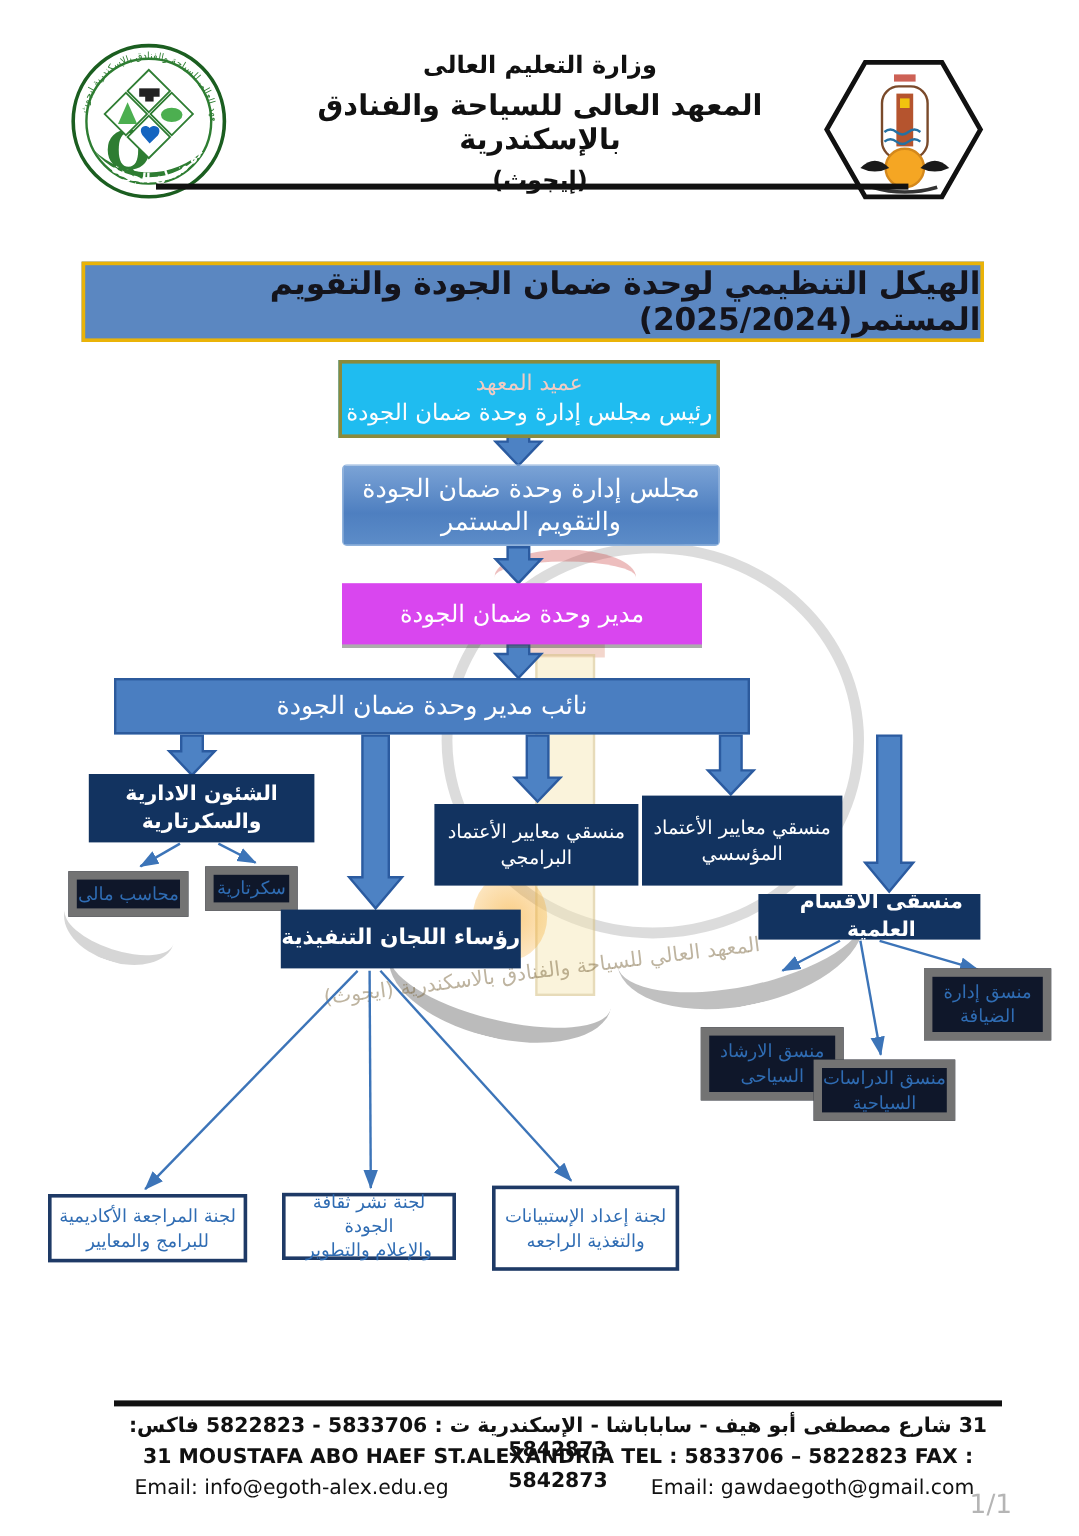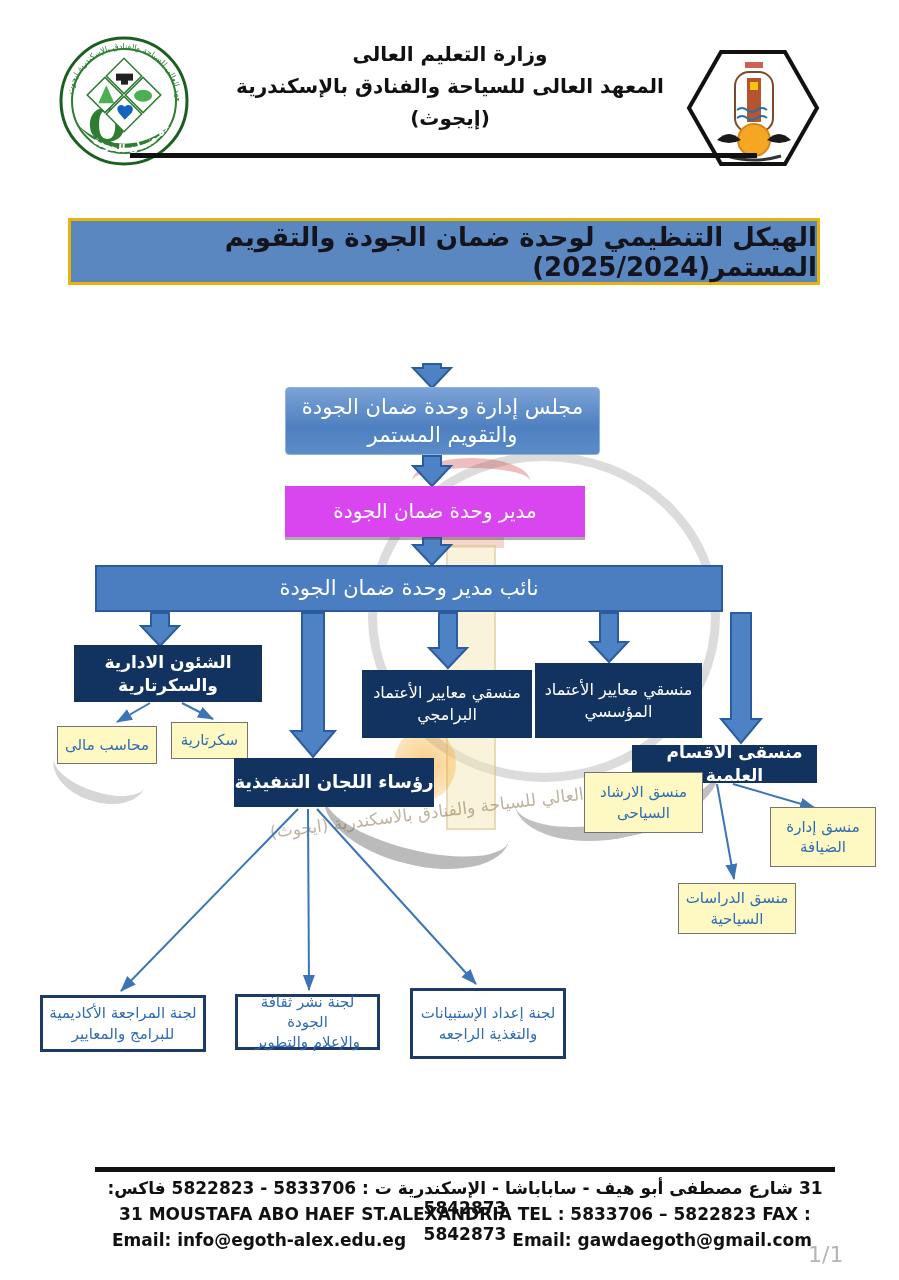--- a/index.html
+++ b/index.html
@@ -8,21 +8,21 @@
     position:relative; width:899px; height:1280px; margin:0 auto;
     background:#ffffff; overflow:hidden;
     font-family:"DejaVu Sans", sans-serif;
   }
   
   .hdr-center {
     position:absolute; left:220px; top:42px; width:460px;
     text-align:center; direction:rtl; color:#111;
   }
   .hdr-line1 { font-size:20px; font-weight:bold; }
-  .hdr-line2 { font-size:20px; font-weight:bold; margin-top:8px; }
+  .hdr-line2 { font-size:24px; font-weight:bold; margin-top:8px; }
   .hdr-line3 { font-size:20px; font-weight:bold; margin-top:8px; }
   .hdr-rule { position:absolute; left:130px; top:153px; width:627px; height:5px; background:#111; }
   .logo-left  { position:absolute; left:58px;  top:33px; }
   .logo-right { position:absolute; left:683px; top:48px; }
 
   
   .watermark { position:absolute; inset:0; pointer-events:none; }
   .wm-circle { position:absolute; left:368px; top:452px; width:352px; height:330px;
                border:9px solid rgba(140,140,140,.30); border-radius:50%; }
   .wm-tower  { position:absolute; left:446px; top:545px; width:50px; height:285px;
@@ -63,51 +63,51 @@
             background:#1fbcf0; border:3px solid #8a8a3c; }
   .dean .l1 { color:#f2cbc2; font-size:18px; }
   .dean .l2 { color:#fdfdfd; font-size:19px; }
   .board  { left:285px; top:387px; width:315px; height:68px;
             background:linear-gradient(180deg,#7ba3d6 0%,#4e7fc0 60%,#5c8cc8 100%);
             border:1px solid #8fb2dc; border-radius:4px;
             color:#fff; font-size:21px; }
   .director { left:285px; top:486px; width:300px; height:51px;
             background:#d946ef; color:#fff; font-size:20px;
             box-shadow:0 3px 0 rgba(70,70,70,.45); }
-  .deputy { left:95px; top:565px; width:628px; height:47px;
+  .deputy { left:95px; top:565px; width:530px; height:47px;
             background:#4a7ec1; border:2px solid #2c5a9c;
             color:#fff; font-size:21px; }
   .navybox { background:#123360; color:#fff; }
   .admin  { left:74px; top:645px; width:188px; height:57px; font-size:17px; font-weight:bold; }
   .progc  { left:362px; top:670px; width:170px; height:68px; font-size:16px; }
   .instc  { left:535px; top:663px; width:167px; height:75px; font-size:16px; }
   .execb  { left:234px; top:758px; width:200px; height:49px; font-size:18px; font-weight:bold; }
   .deptb  { left:632px; top:745px; width:185px; height:38px; font-size:17px; font-weight:bold;padding-left:20px; }
-  .whitebox { background:#fef9c3; border:1px solid #737373; color:#2f6cb3;text-align:right; }
+  .whitebox { background:#0f172a; border:7px solid #737373; color:#2f6cb3;text-align:right; }
   .acct   { left:57px;  top:726px; width:100px; height:38px; font-size:15px; }
   .secr   { left:171px; top:722px; width:77px;  height:37px; font-size:15px; }
-  .guide  { left:584px; top:772px; width:119px; height:61px; font-size:15px; }
+  .guide  { left:584px; top:856px; width:119px; height:61px; font-size:15px; }
   .hosp   { left:770px; top:807px; width:106px; height:60px; font-size:15px; }
   .studies{ left:678px; top:883px; width:118px; height:51px; font-size:15px; }
   .cmte   { background:#fff; border:3px solid #1e3a66; color:#2f6cb3; font-size:15px; }
   .cmte1  { left:40px;  top:995px; width:166px; height:57px; }
   .cmte2  { left:235px; top:994px; width:145px; height:56px; }
   .cmte3  { left:410px; top:988px; width:156px; height:71px; }
 
   .connectors { position:absolute; left:0; top:0; pointer-events:none; }
 
   
   .ftr-rule { position:absolute; left:95px; top:1167px; width:740px; height:5px; background:#111; }
   .ftr-ar { position:absolute; left:95px; top:1178px; width:740px; direction:rtl;
             text-align:center; font-size:17px; font-weight:bold; color:#111; }
   .ftr-en { position:absolute; left:95px; top:1204px; width:740px;
             text-align:center; font-size:17px; font-weight:bold; color:#111; }
   .ftr-emails { position:absolute; left:112px; top:1230px; width:700px;
             display:flex; justify-content:space-between;
-            font-size:17px; font-weight:bold; color:#111; }
+            font-size:17px; font-weight:normal; color:#111; }
   .page-num { position:absolute; left:808px; top:1242px; font-size:22px; color:#b5b5b5; }
 </style>
 </head>
 <body>
 
 <div class="page">
 
   <div class="watermark">
     <div class="wm-circle"></div>
     <div class="wm-red"></div>
@@ -197,20 +197,24 @@
       <line x1="182" y1="703" x2="213" y2="719"></line>
       <line x1="700" y1="784" x2="652" y2="809"></line>
       <line x1="733" y1="784" x2="815" y2="808"></line>
       <line x1="717" y1="784" x2="734" y2="879"></line>
       <line x1="298" y1="809" x2="121" y2="991"></line>
       <line x1="308" y1="809" x2="309" y2="990"></line>
       <line x1="317" y1="809" x2="476" y2="984"></line>
     </g>
   </svg>
 
+  <div class="box dean">
+    <div class="l1">عميد المعهد</div>
+    <div class="l2">رئيس مجلس إدارة وحدة ضمان الجودة</div>
+  </div>
 
   <div class="box board">
     <div>مجلس إدارة وحدة ضمان الجودة</div>
     <div>والتقويم المستمر</div>
   </div>
 
   <div class="box director">
     <div>مدير وحدة ضمان الجودة</div>
   </div>
 

